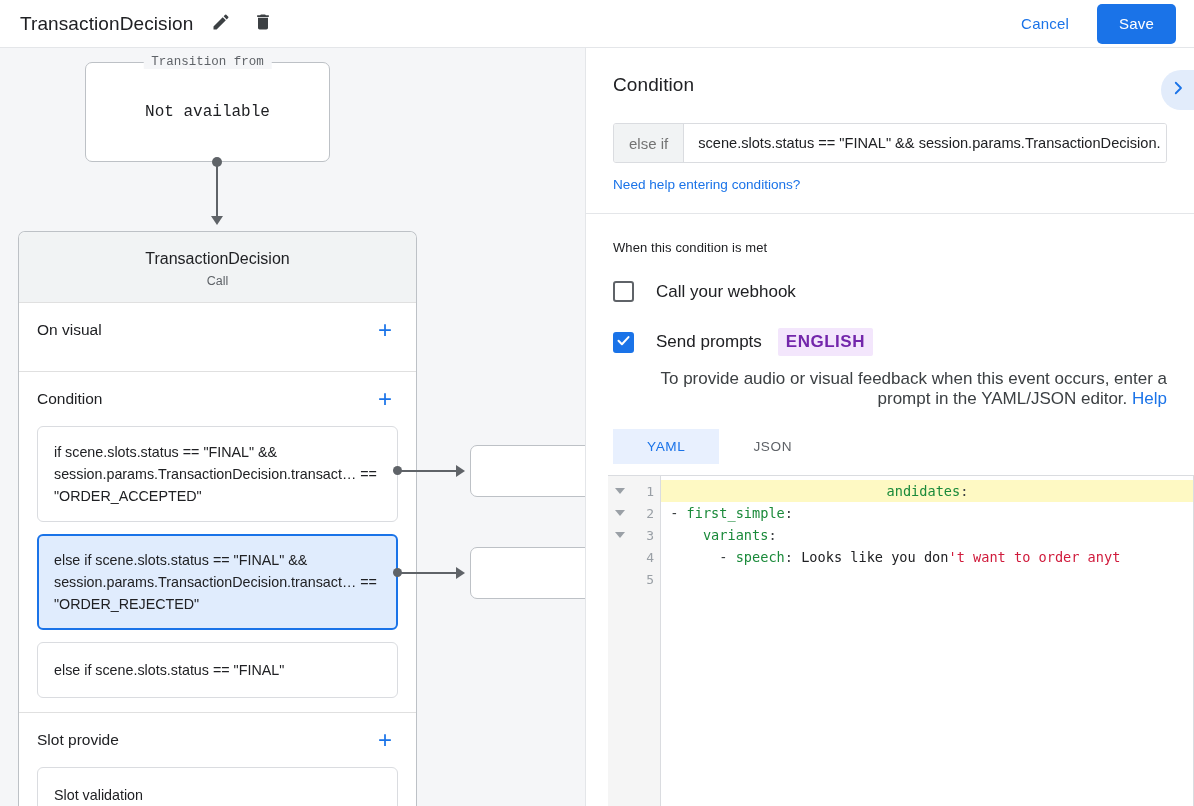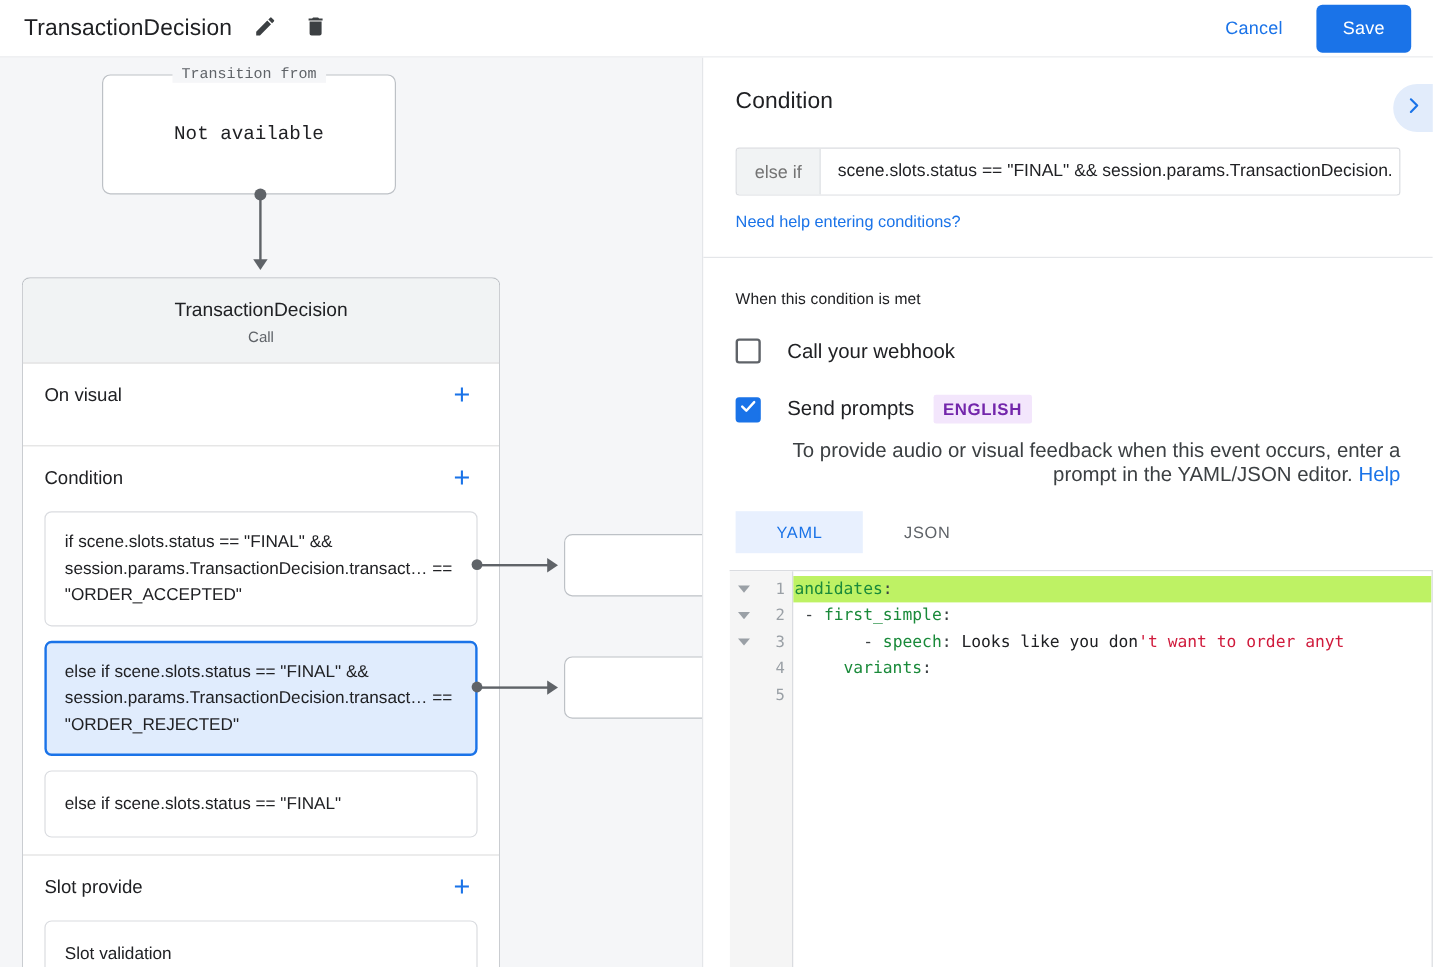--- a/index.html
+++ b/index.html
@@ -303,21 +303,21 @@
   .chk-label {
     margin-left: 22px;
     font-size: 17px;
     color: #202124;
     font-weight: 500;
   }
   .lang-badge {
     margin-left: 16px;
     background: #f3e6fc;
     color: #7326ab;
-    font-size: 14px;
+    font-size: 17px;
     font-weight: 600;
     letter-spacing: .5px;
     padding: 4px 8px;
     border-radius: 2px;
   }
   .help-para {
     margin-top: 13px;
     font-size: 17px;
     line-height: 20px;
     color: #3c4043;
@@ -390,21 +390,21 @@
     font-size: 13.6px;
     overflow: hidden;
     cursor: text;
   }
   .code-line {
     height: 22px;
     line-height: 22px;
     white-space: pre;
     padding-left: 1px;
   }
-  .code-line.active { background: #bef264; }
+  .code-line.active { background: #fef9c3; text-align: center; }
   .tok-key { color: #1a8a3a; }
   .tok-punct { color: #3c4043; }
   .tok-plain { color: #202124; }
   .tok-str { color: #d01b3c; }
 </style>
 </head>
 <body>
 
 <div class="topbar">
   <span class="topbar-title">TransactionDecision</span>
@@ -560,17 +560,17 @@
       <div class="gutter-row">
         <span>4</span>
       </div>
       <div class="gutter-row">
         <span>5</span>
       </div>
     </div>
   <div class="code-area" id="code-area">
       <div class="code-line active"><span class="tok-key">andidates</span><span class="tok-punct">:</span></div>
       <div class="code-line"><span class="tok-punct"> - </span><span class="tok-key">first_simple</span><span class="tok-punct">:</span></div>
+      <div class="code-line"><span class="tok-plain">     </span><span class="tok-key">variants</span><span class="tok-punct">:</span></div>
       <div class="code-line"><span class="tok-punct">       - </span><span class="tok-key">speech</span><span class="tok-punct">: </span><span class="tok-plain">Looks like you don</span><span class="tok-str">'t want to order anyt</span></div>
-      <div class="code-line"><span class="tok-plain">     </span><span class="tok-key">variants</span><span class="tok-punct">:</span></div>
       <div class="code-line">&nbsp;</div>
     </div>
 </div>
 
 </body></html>

